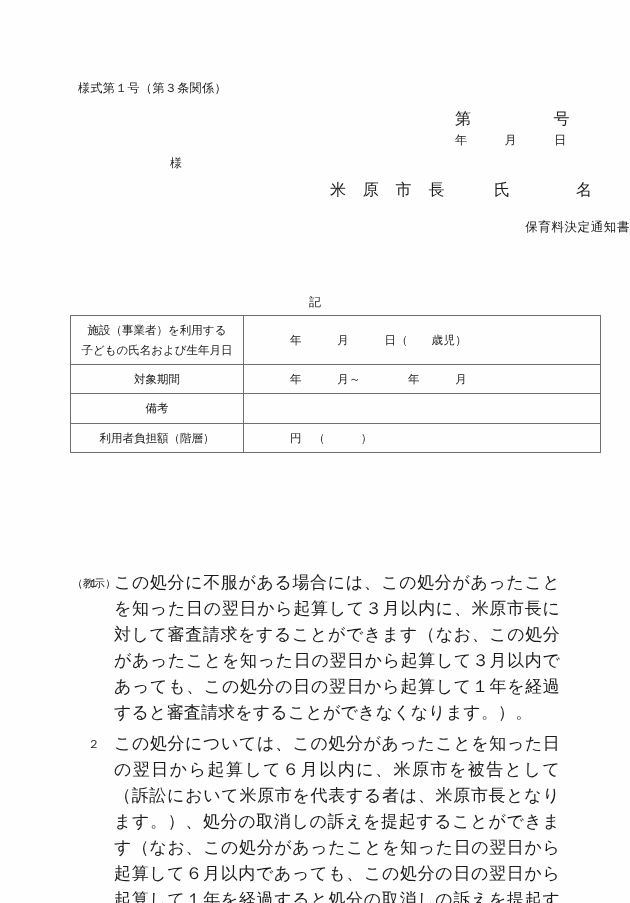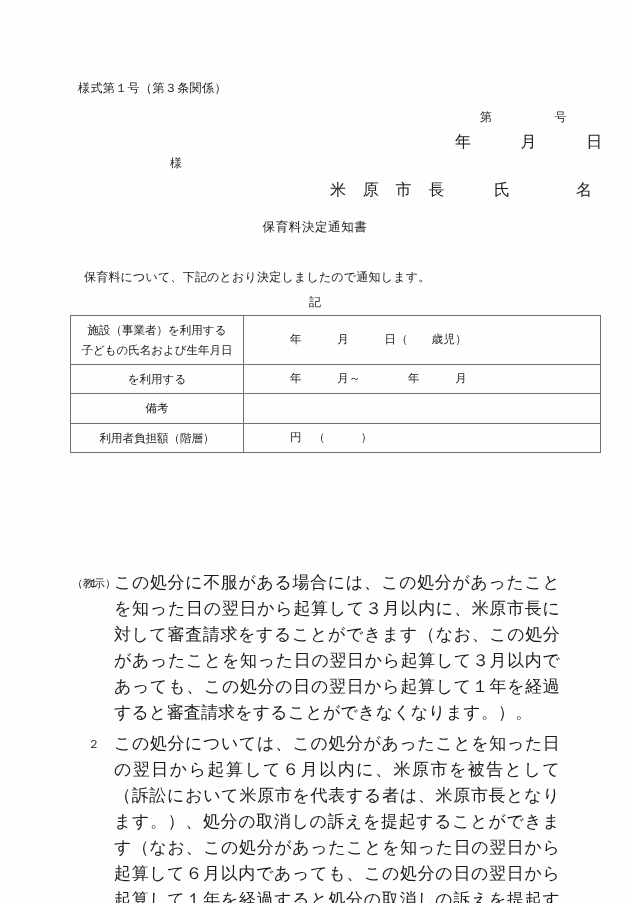--- a/index.html
+++ b/index.html
@@ -27,31 +27,31 @@
   .form-no {
     position: absolute;
     left: 78px;
     top: 80px;
     font-size: 12px;
     letter-spacing: 0.4px;
     white-space: nowrap;
   }
   .doc-number {
     position: absolute;
-    left: 480px;
+    left: 455px;
     top: 109px;
-    font-size: 12px;
+    font-size: 16px;
     white-space: nowrap;
     letter-spacing: 0.4px;
   }
   .doc-date {
     position: absolute;
     left: 455px;
     top: 132px;
-    font-size: 16px;
+    font-size: 12px;
     white-space: nowrap;
     letter-spacing: 0.4px;
   }
   .addressee {
     position: absolute;
     left: 170px;
     top: 155px;
     font-size: 12px;
     white-space: nowrap;
   }
@@ -63,21 +63,21 @@
     white-space: nowrap;
     letter-spacing: 0.4px;
   }
 
   
   .doc-title {
     position: absolute;
     left: 0;
     right: 0;
     top: 219px;
-    text-align: center;
+    text-align: right;
     font-size: 12.5px;
     letter-spacing: 0.6px;
   }
 
   
   .intro-text {
     position: absolute;
     left: 84px;
     top: 269px;
     font-size: 12px;
@@ -115,21 +115,20 @@
     padding: 4px 2px;
   }
   .fee-table td.label .l2 {
     display: block;
   }
   .fee-table td.value {
     width: 310px;
     padding: 4px 0 4px 46px;
     line-height: 1.75;
     letter-spacing: 0.3px;
-    font-family: Liberation Mono, monospace;
   }
   .row-tall { height: 42px; }
   .row-short { height: 26px; }
   .slash-cell {
     padding-left: 60px;
     font-size: 13px;
   }
 
   
   .kyoji-head {
@@ -173,35 +172,34 @@
   <div class="form-no">様式第１号（第３条関係）</div>
 
   <div class="doc-number">第　　　　　号</div>
   <div class="doc-date">年　　　月　　　日</div>
 
   <div class="addressee">様</div>
   <div class="issuer">米　原　市　長　　　氏　　　　名</div>
 
   <div class="doc-title">保育料決定通知書</div>
 
-  <div class="intro-text">保育料について、下記のとおり決定しましたので通知します。</div>
   <div class="ki-mark">記</div>
 
   <table class="fee-table">
     <tbody>
       <tr class="row-tall">
         <td class="label">
           <span>施設（事業者）を利用する</span>
           <span class="l2">子どもの氏名および生年月日</span>
         </td>
         <td class="value">年　　　月　　　日（　　歳児）</td>
       </tr>
       <tr class="row-short">
         <td class="label">
-          <span>を利用する</span>
+          <span>対象期間</span>
         </td>
         <td class="value">年　　　月～　　　　年　　　月</td>
       </tr>
       <tr class="row-short">
         <td class="label">
           <span>備考</span>
         </td>
         <td class="value"></td>
       </tr>
       <tr class="row-short">

